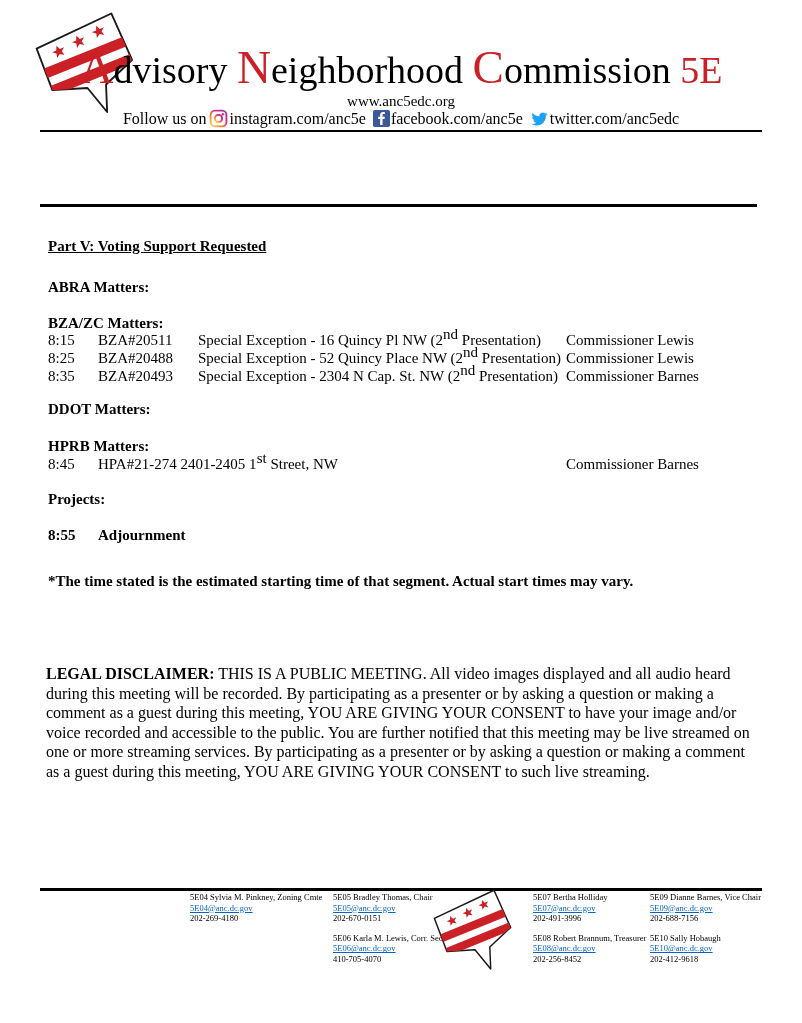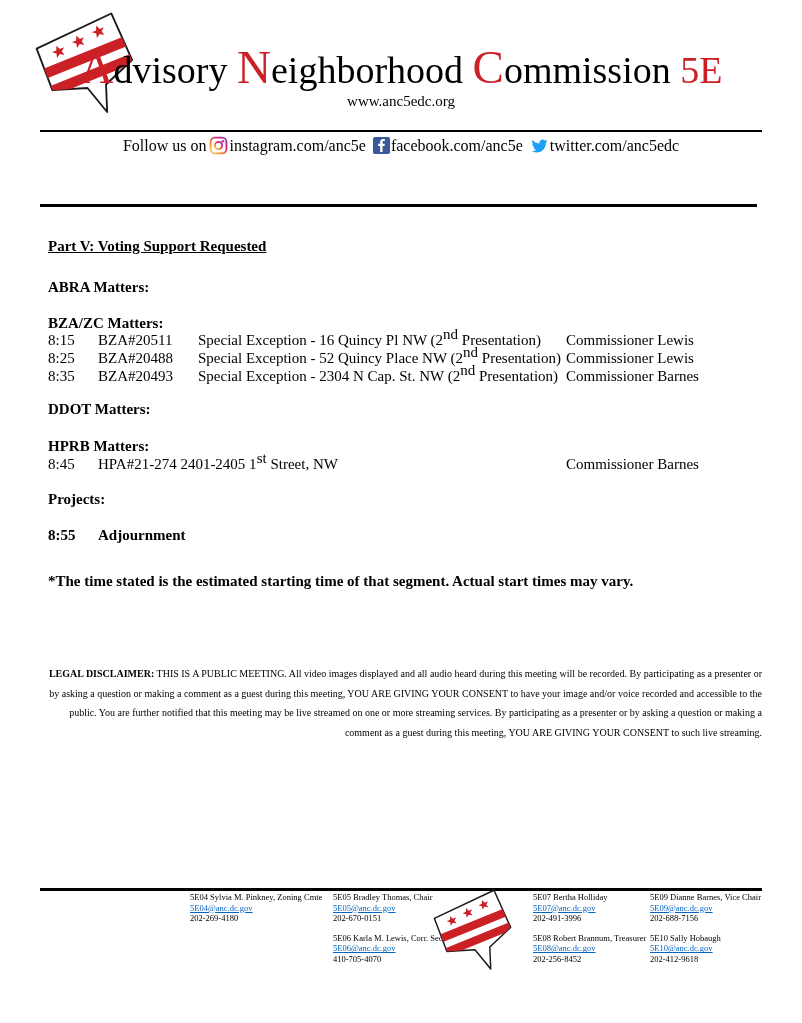--- a/index.html
+++ b/index.html
@@ -9,36 +9,36 @@
   .rule{position:absolute;background:#000;}
   
   .logo-hdr{position:absolute;left:42px;top:22px;width:96px;height:100px;transform:rotate(-22deg);}
   .logo-ftr{position:absolute;left:440px;top:896px;width:74px;height:82px;transform:rotate(-22deg);}
   .title{position:absolute;left:40px;top:40px;width:722px;text-align:center;
          font-size:38px;line-height:1.15;white-space:nowrap;}
   .t-accent{color:#CC2027;}
   .t-big{font-size:47px;}
   .website{position:absolute;left:40px;top:93px;width:722px;text-align:center;font-size:15px;}
   .social{position:absolute;left:40px;top:109px;width:722px;display:flex;justify-content:center;
-          align-items:center;font-size:16px;margin-top:27px;}
+          align-items:center;font-size:16px;}
   .social .lbl{margin-right:2px;}
   .social svg{display:block;margin:0 1px;}
   .sitem{display:flex;align-items:center;}
   
   .ag{font-size:15px;}
   .bold{font-weight:bold;}
   .part-hd{font-weight:bold;text-decoration:underline;}
   .agrow{position:absolute;left:0;width:802px;height:19px;font-size:15px;white-space:nowrap;}
   .c-time{position:absolute;left:48px;}
   .c-case{position:absolute;left:98px;}
   .c-desc{position:absolute;left:198px;}
   .c-desc2{position:absolute;left:98px;}
   .c-pres{position:absolute;left:566px;}
   sup{font-size:15px;line-height:0;}
-  .legal{position:absolute;left:46px;top:664px;width:716px;font-size:10px;line-height:19.5px;text-align:right;}
+  .legal{position:absolute;left:46px;top:664px;width:716px;font-size:16px;line-height:19.5px;text-align:left;}
   
   .fcol{position:absolute;top:892px;font-size:8.5px;line-height:10.6px;white-space:nowrap;}
   .fentry{margin-bottom:9px;}
   .femail{color:#0563C1;text-decoration:underline;cursor:pointer;}
 </style>
 </head>
 <body>
 
 <div class="page">
 

